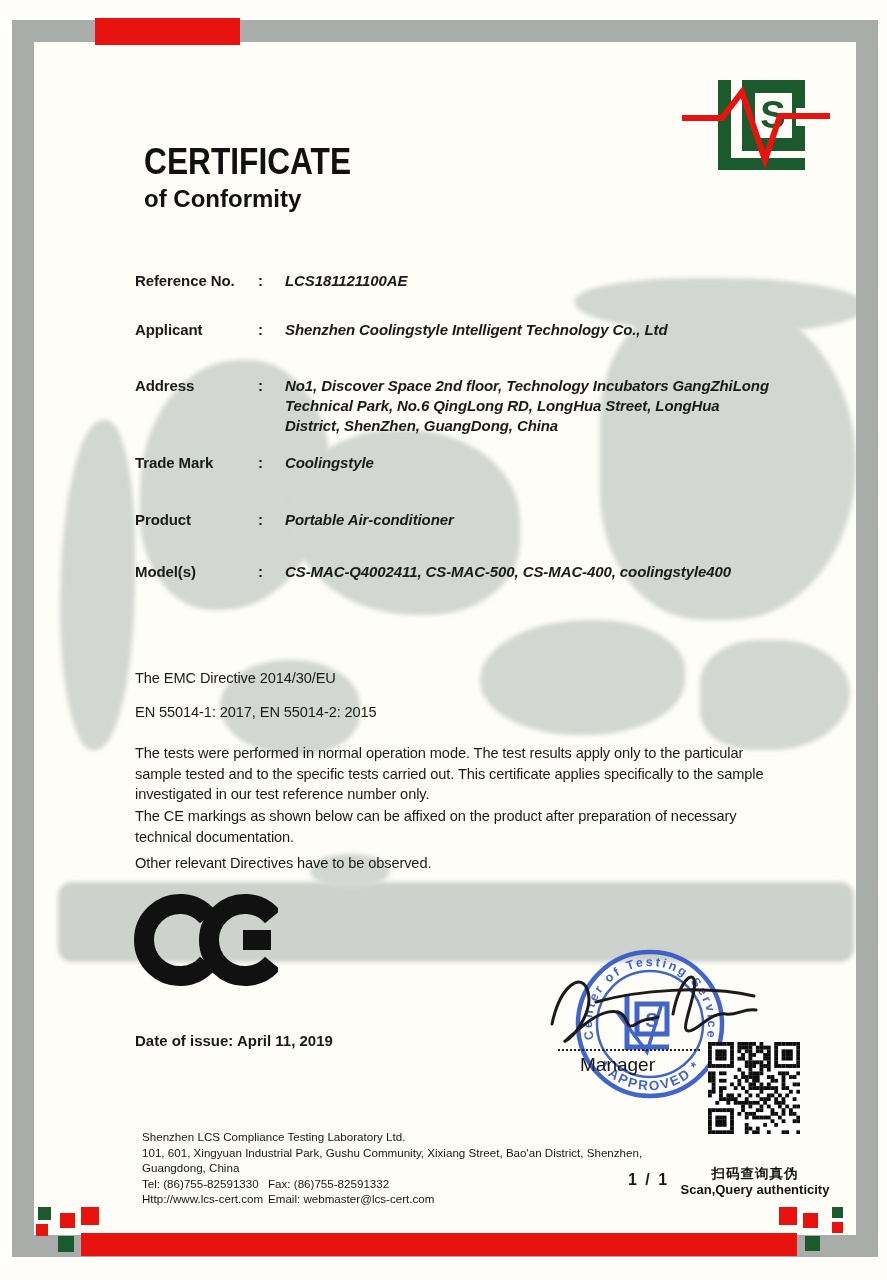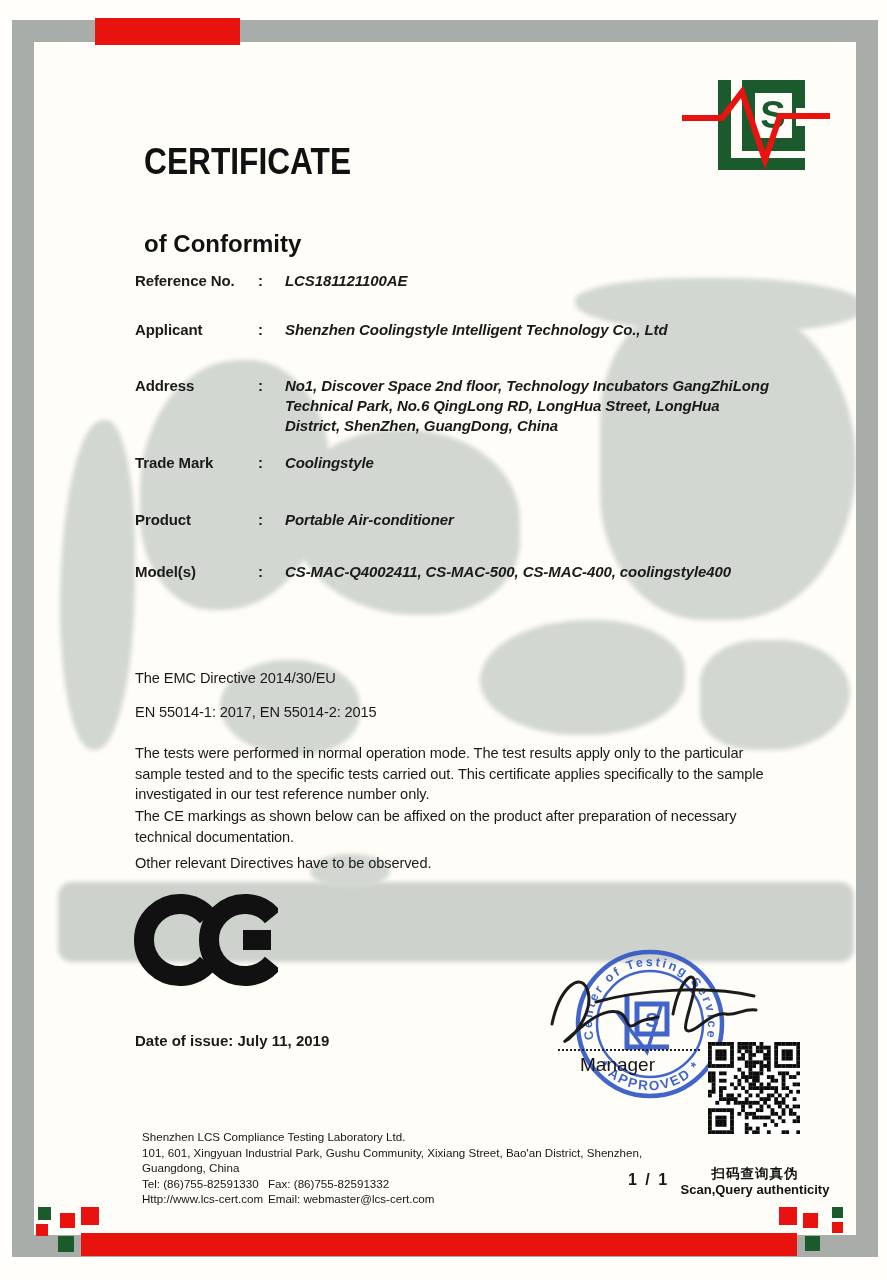--- a/index.html
+++ b/index.html
@@ -11,21 +11,21 @@
   .paper{left:34px;top:42px;width:822px;height:1193px;background:#fefdf7;z-index:1;overflow:hidden;}
   .mapblob{position:absolute;background:#d3d7d2;filter:blur(2px);}
   .redseg{left:95px;top:18px;width:145px;height:27px;background:#e8120e;z-index:3;}
   .sq{position:absolute;z-index:4;}
   .red{background:#e8120e;}
   .green{background:#1a5a2d;}
   .redbar{left:81px;top:1233px;width:716px;height:23px;background:#e8120e;z-index:3;}
   
   .title{left:144px;top:141px;font-size:36px;font-weight:bold;letter-spacing:0px;
          transform:scaleX(.88);transform-origin:left;z-index:5;color:#111;}
-  .subtitle{left:144px;top:185px;font-size:24px;font-weight:bold;z-index:5;color:#111;margin-top:45px;}
+  .subtitle{left:144px;top:185px;font-size:24px;font-weight:bold;z-index:5;color:#111;}
   
   .frow{display:flex;width:645px;z-index:5;font-size:15px;font-weight:bold;line-height:20px;letter-spacing:-0.1px;}
   .flabel{flex:0 0 123px;}
   .fsep{flex:0 0 27px;}
   .fval{flex:1;font-style:italic;}
   
   .para{width:648px;font-size:14.6px;line-height:20.5px;z-index:5;letter-spacing:-0.1px;}
   .parab{font-weight:normal;}
   .dateline{left:135px;top:1032px;font-size:15px;font-weight:bold;z-index:5;}
   
@@ -129,21 +129,21 @@
   <div class="abs para" style="left:135px;top:853px;">Other relevant Directives have to be observed.</div>
 
   <svg class="abs" style="left:133px;top:890px;z-index:6;" width="145" height="100" viewBox="0 0 145 100">
     <g fill="none" stroke="#111" stroke-width="20">
       <path d="M 74.6 26.9 A 36 36 0 1 0 74.6 73.1"></path>
       <path d="M 139.6 26.9 A 36 36 0 1 0 139.6 73.1"></path>
       <path d="M 110 50 H 138"></path>
     </g>
   </svg>
 
-  <div class="abs dateline">Date of issue: July 11, 2019</div>
+  <div class="abs dateline">Date of issue: April 11, 2019</div>
 
   <svg class="abs stampwrap" viewBox="0 0 174 162">
     <g stroke="#2e55c6" fill="none">
       <circle cx="87" cy="78" r="72" stroke-width="4.5"></circle>
       <circle cx="87" cy="78" r="53" stroke-width="2.5"></circle>
     </g>
     <defs>
       <path id="arcTop" d="M 32.5 97.8 A 58 58 0 1 1 141.5 97.8"></path>
       <path id="arcBot" d="M 23.2 95.1 A 66 66 0 0 0 150.8 95.1"></path>
     </defs>

